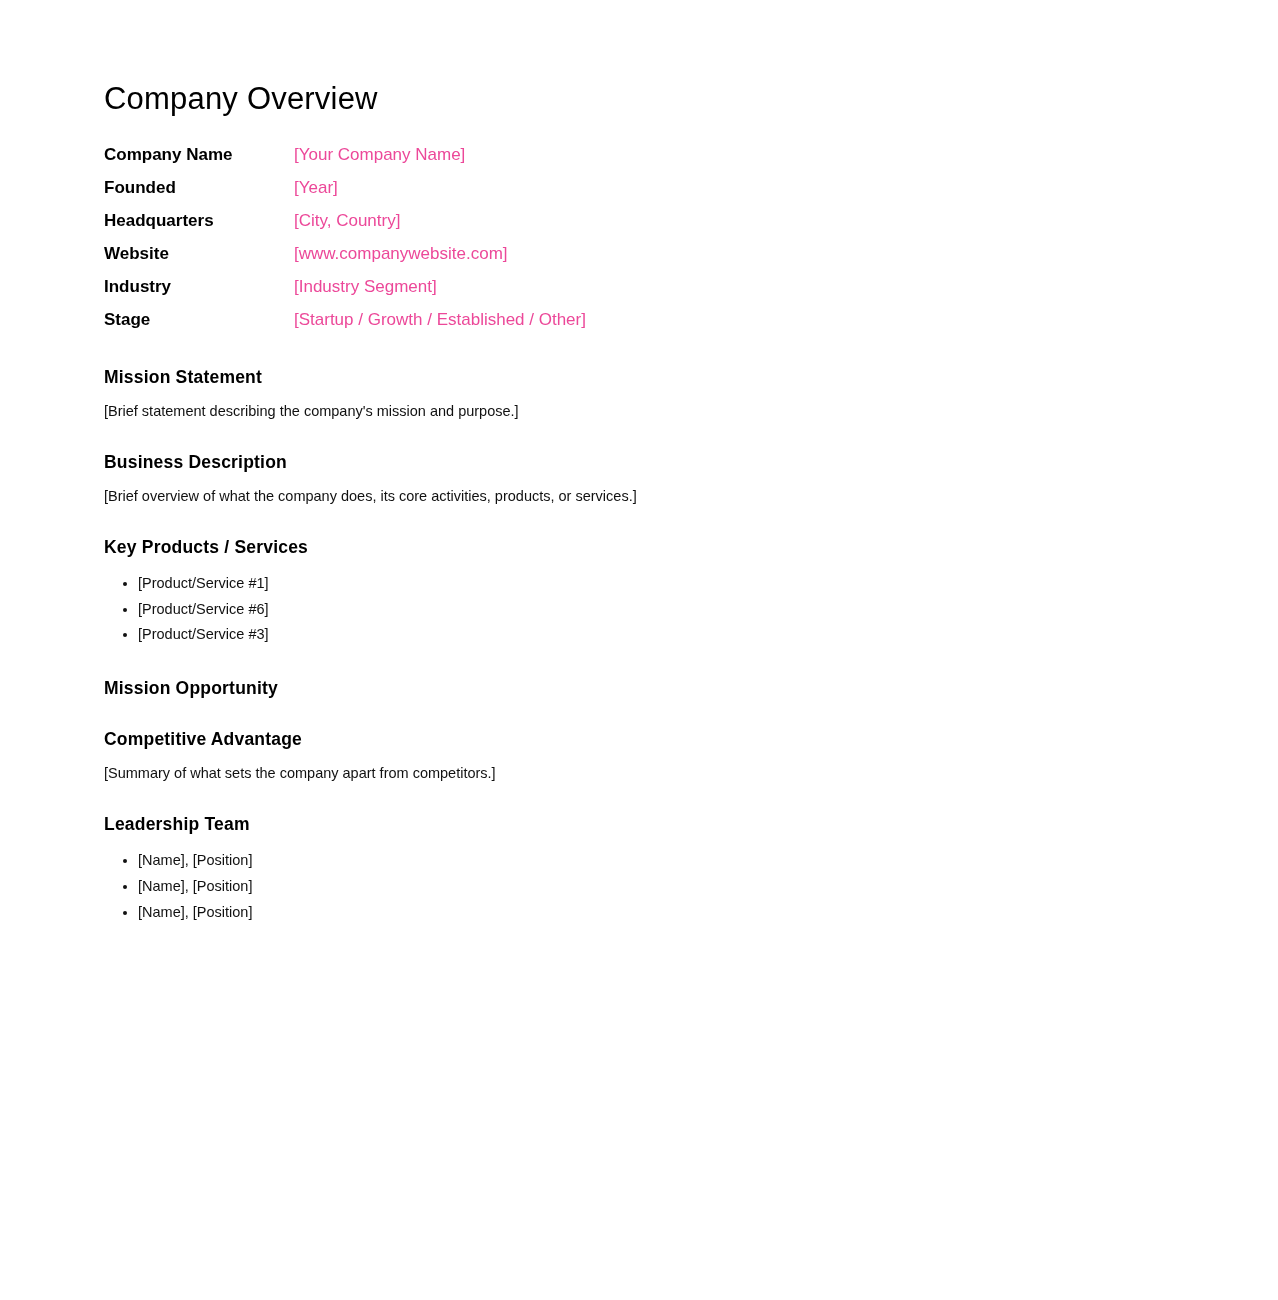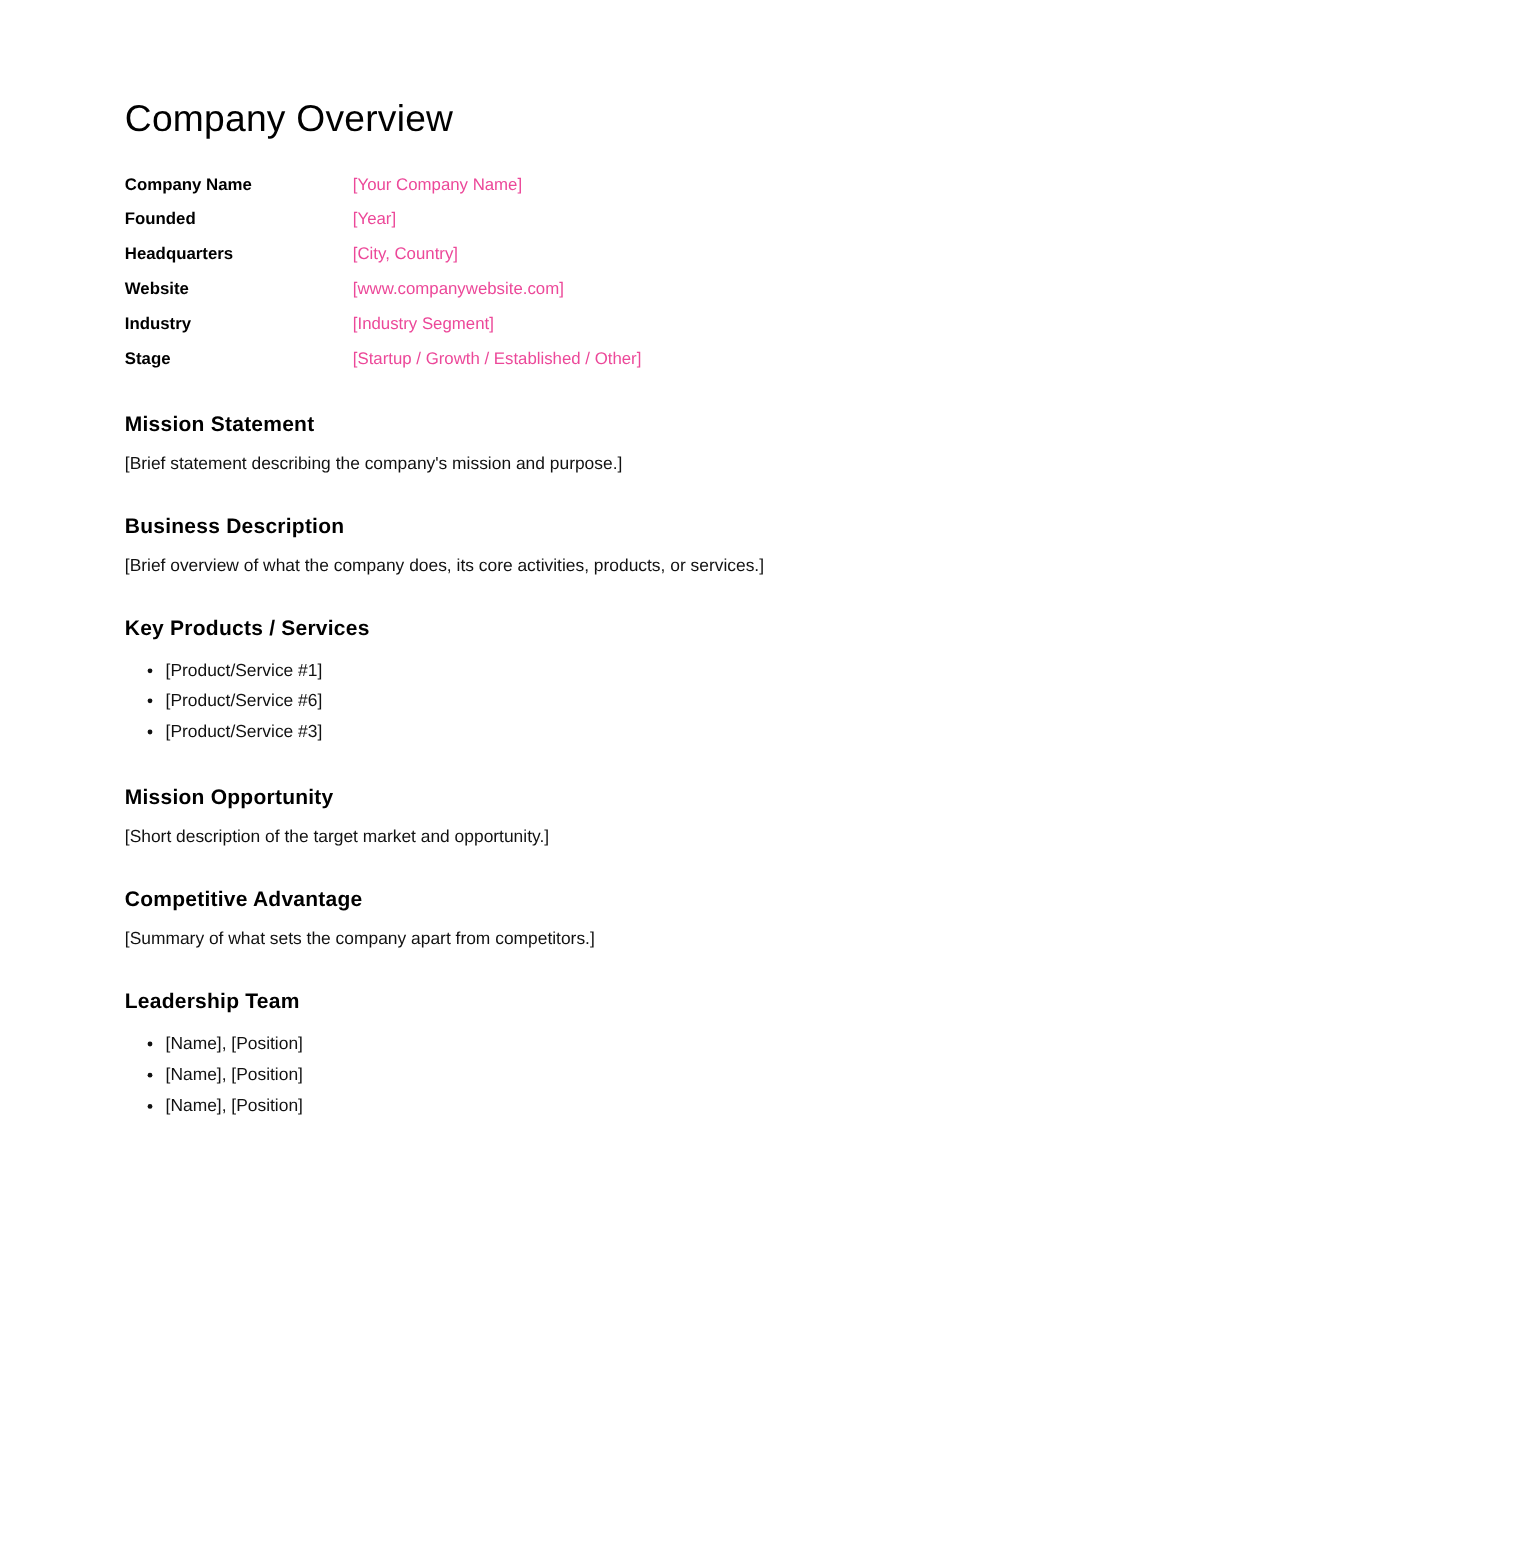--- a/index.html
+++ b/index.html
@@ -24,21 +24,21 @@
     letter-spacing: 0.2px;
     margin: 20px 0 22px 0;
     line-height: 1.2;
   }
   table.facts {
     border-collapse: collapse;
     margin: 0 0 18px 0;
   }
   table.facts td {
     padding: 5px 0;
-    font-size: 14px;
+    font-size: 17px;
     vertical-align: top;
     line-height: 1.35;
   }
   table.facts td.label {
     font-weight: bold;
     width: 180px;
     padding-right: 10px;
     white-space: nowrap;
   }
   table.facts td.value {
@@ -111,21 +111,20 @@
   <p class="section-body">[Brief overview of what the company does, its core activities, products, or services.]</p>
 
   <h2 class="section-title">Key Products / Services</h2>
   <ul class="section-list">
     <li>[Product/Service #1]</li>
     <li>[Product/Service #6]</li>
     <li>[Product/Service #3]</li>
   </ul>
 
   <h2 class="section-title">Mission Opportunity</h2>
-  <p class="section-body">[Short description of the target market and opportunity.]</p>
 
   <h2 class="section-title">Competitive Advantage</h2>
   <p class="section-body">[Summary of what sets the company apart from competitors.]</p>
 
   <h2 class="section-title">Leadership Team</h2>
   <ul class="section-list">
     <li>[Name], [Position]</li>
     <li>[Name], [Position]</li>
     <li>[Name], [Position]</li>
   </ul>

